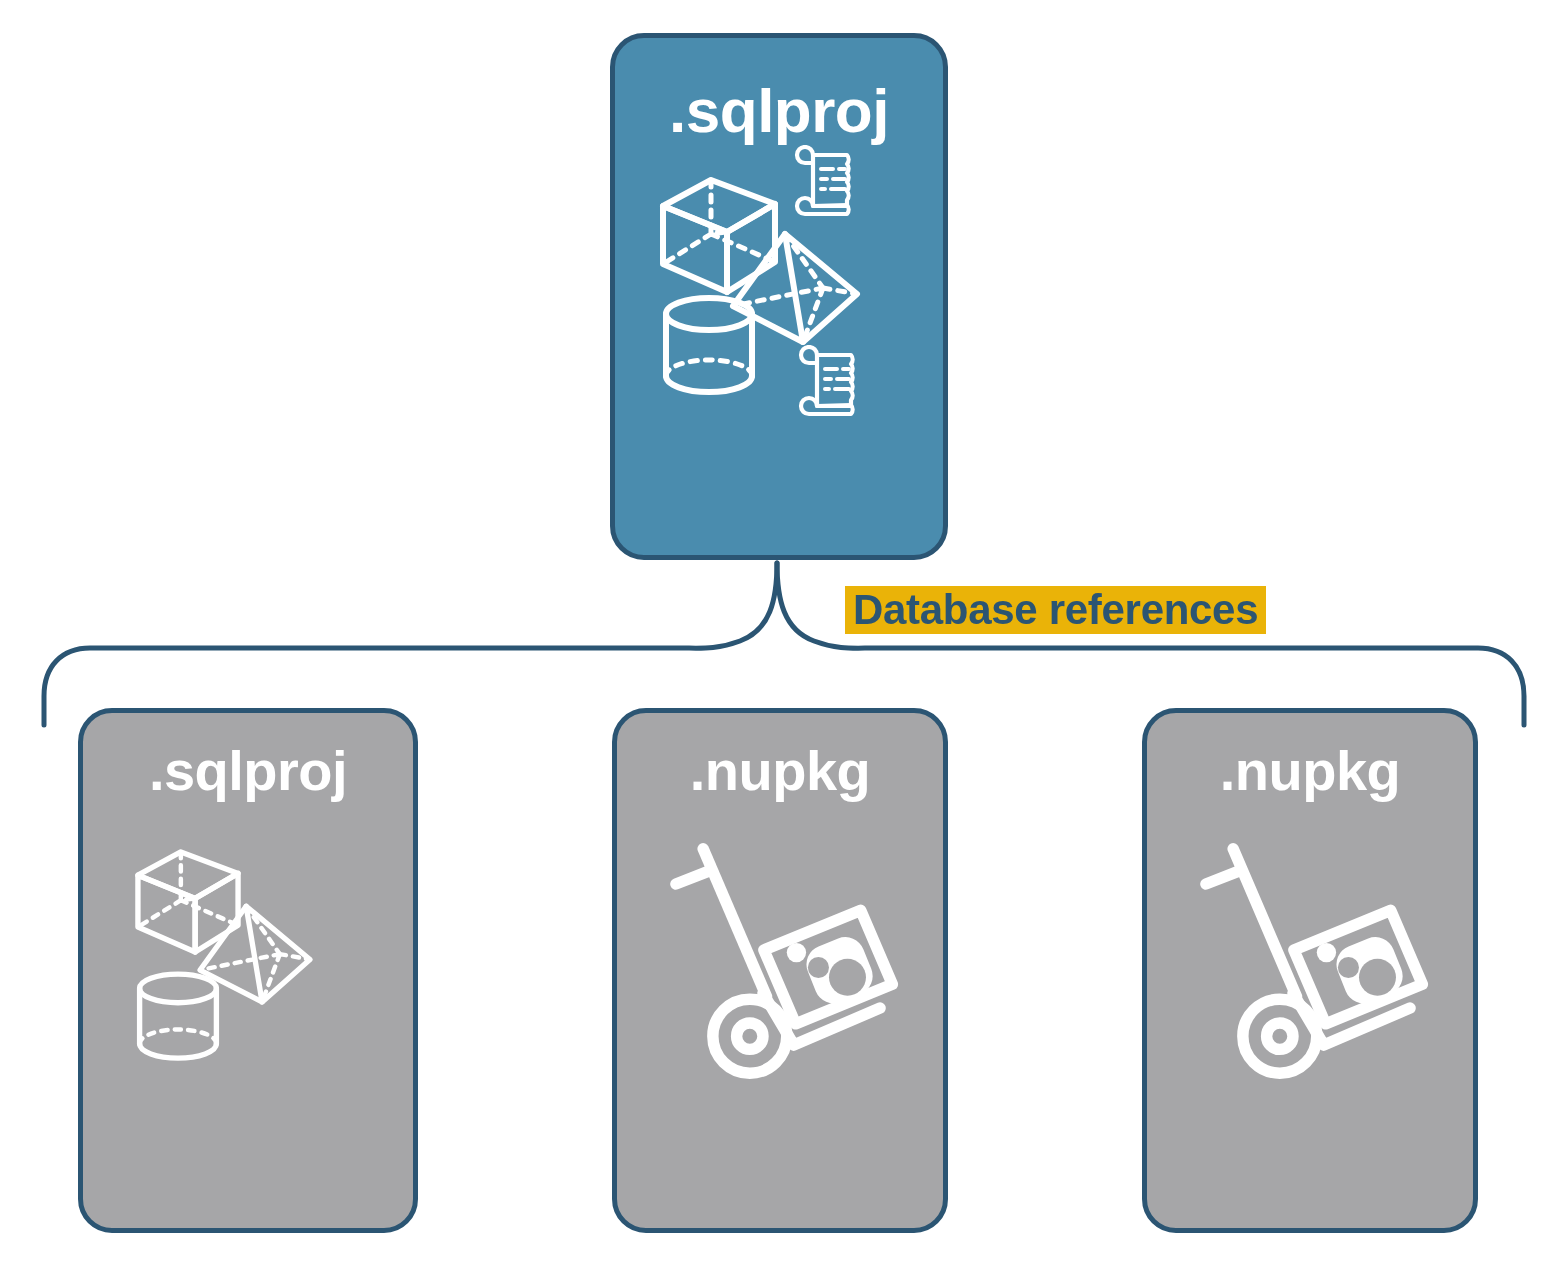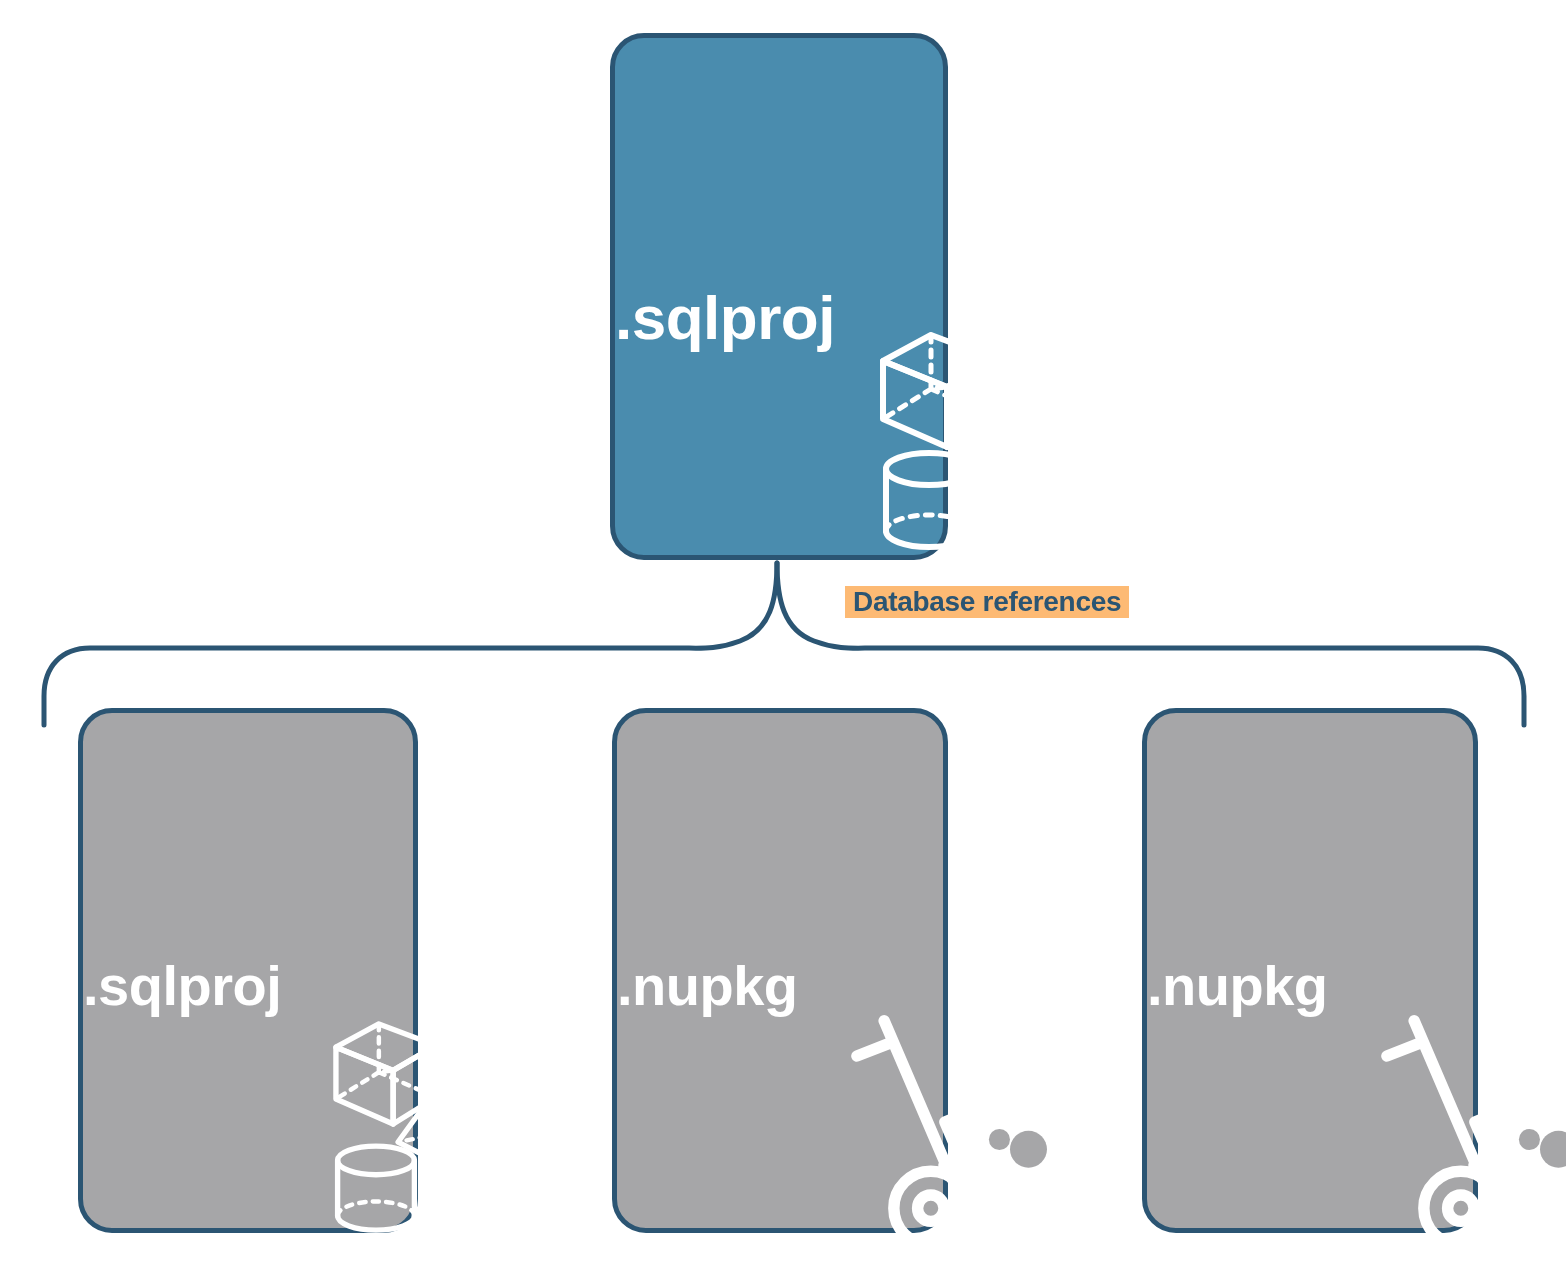--- a/index.html
+++ b/index.html
@@ -17,21 +17,21 @@
     height: 1274px;
     background: #ffffff;
     overflow: hidden;
   }
   .card {
     position: absolute;
     box-sizing: border-box;
     border-radius: 34px;
     border: 5px solid #2b5573;
     display: flex;
-    flex-direction: row;
+    flex-direction: column;
     align-items: center;
   }
   .card.blue { background: #4a8cae; }
   .card.gray { background: #a6a6a8; }
 
   .card-title {
     color: #ffffff;
     font-weight: bold;
     letter-spacing: -0.5px;
     line-height: 1;
@@ -69,26 +69,26 @@
     fill: none;
     stroke: #2b5573;
     stroke-width: 5;
     stroke-linecap: round;
   }
 
   #bracket-label {
     position: absolute;
     left: 845px;
     top: 586px;
-    font-size: 28px;
+    font-size: 42px;
     font-weight: bold;
     color: #2b5573;
     white-space: nowrap;
     letter-spacing: -0.3px;
-    background: #fdba74;
+    background: #eab308;
     padding: 0 8px;
     user-select: none;
   }
 </style>
 </head>
 <body>
 
 <div id="stage">
 
   <div class="card blue" id="card-root" style="left:610px; top:33px; width:338px; height:527px;">

